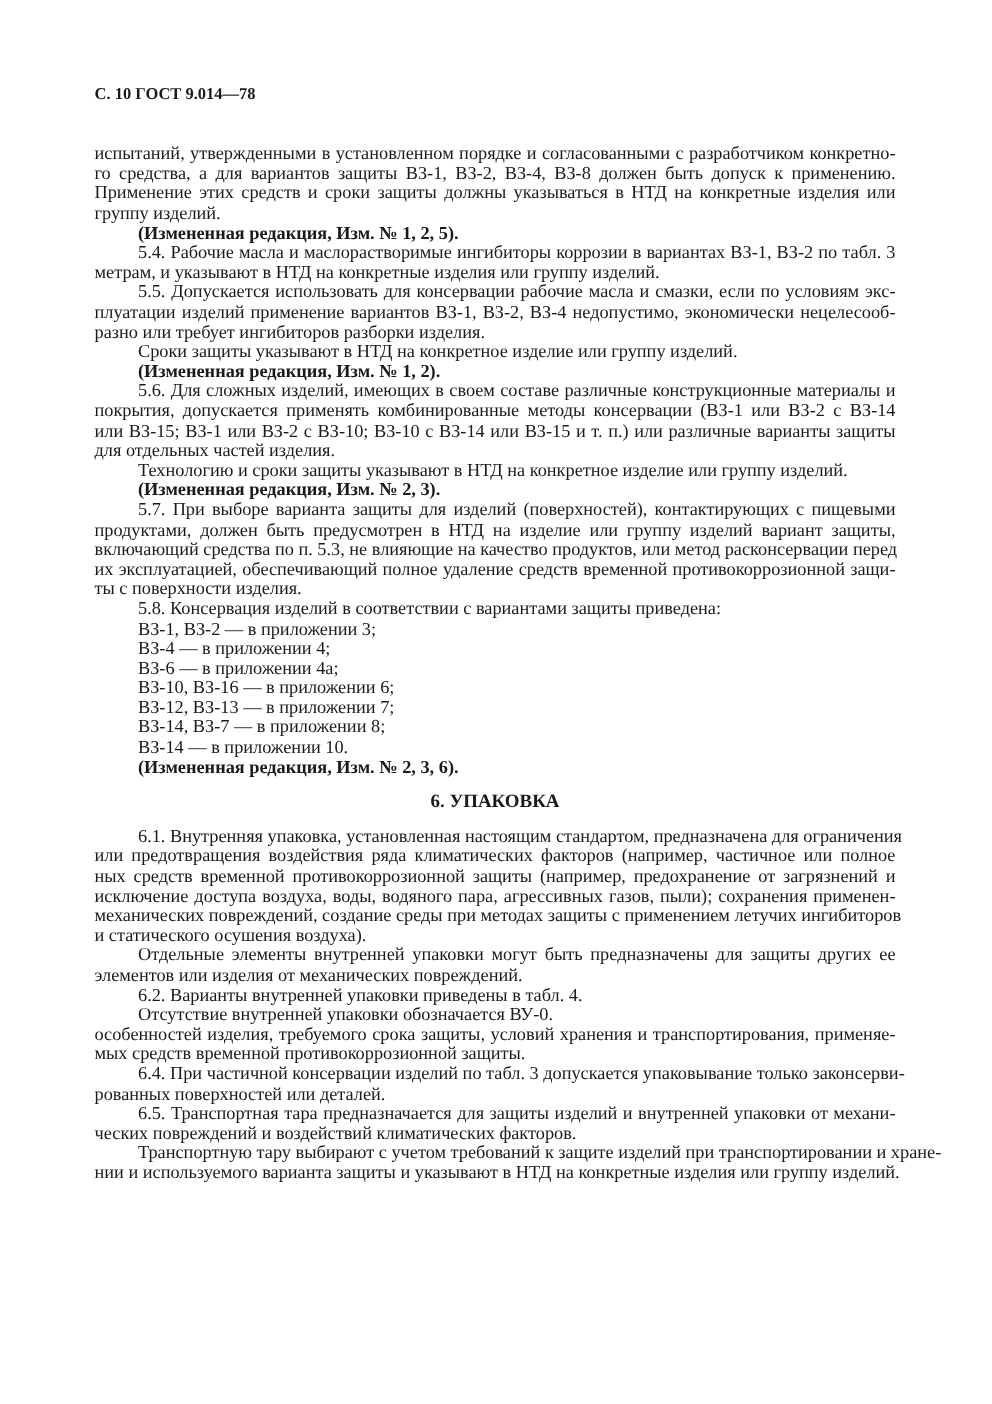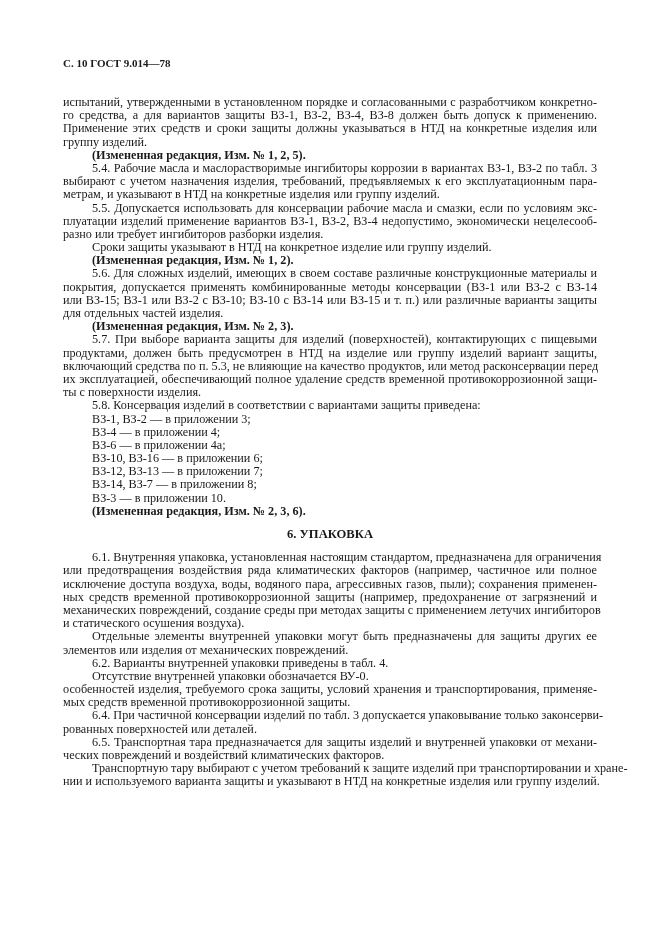--- a/index.html
+++ b/index.html
@@ -19,53 +19,53 @@
 <div class="page-header">С. 10 ГОСТ 9.014—78</div>
 
 <div class="body">
   <div id="block1">
       <div class="ln ">испытаний, утвержденными в установленном порядке и согласованными с разработчиком конкретно-</div>
       <div class="ln ">го средства, а для вариантов защиты ВЗ-1, ВЗ-2, ВЗ-4, ВЗ-8 должен быть допуск к применению.</div>
       <div class="ln ">Применение этих средств и сроки защиты должны указываться в НТД на конкретные изделия или</div>
       <div class="ln last">группу изделий.</div>
       <div class="ln ind bold last">(Измененная редакция, Изм. № 1, 2, 5).</div>
       <div class="ln ind">5.4. Рабочие масла и маслорастворимые ингибиторы коррозии в вариантах ВЗ-1, ВЗ-2 по табл. 3</div>
-      <div class="ln ">выбирают с учетом назначения изделия, требований, предъявляемых к его эксплуатационным пара-</div>
       <div class="ln last">метрам, и указывают в НТД на конкретные изделия или группу изделий.</div>
       <div class="ln ind">5.5. Допускается использовать для консервации рабочие масла и смазки, если по условиям экс-</div>
       <div class="ln ">плуатации изделий применение вариантов ВЗ-1, ВЗ-2, ВЗ-4 недопустимо, экономически нецелесооб-</div>
       <div class="ln last">разно или требует ингибиторов разборки изделия.</div>
       <div class="ln ind last">Сроки защиты указывают в НТД на конкретное изделие или группу изделий.</div>
       <div class="ln ind bold last">(Измененная редакция, Изм. № 1, 2).</div>
       <div class="ln ind">5.6. Для сложных изделий, имеющих в своем составе различные конструкционные материалы и</div>
       <div class="ln ">покрытия, допускается применять комбинированные методы консервации (ВЗ-1 или ВЗ-2 с ВЗ-14</div>
       <div class="ln ">или ВЗ-15; ВЗ-1 или ВЗ-2 с ВЗ-10; ВЗ-10 с ВЗ-14 или ВЗ-15 и т. п.) или различные варианты защиты</div>
       <div class="ln last">для отдельных частей изделия.</div>
+      <div class="ln ind last">Технологию и сроки защиты указывают в НТД на конкретное изделие или группу изделий.</div>
       <div class="ln ind bold last">(Измененная редакция, Изм. № 2, 3).</div>
       <div class="ln ind">5.7. При выборе варианта защиты для изделий (поверхностей), контактирующих с пищевыми</div>
       <div class="ln ">продуктами, должен быть предусмотрен в НТД на изделие или группу изделий вариант защиты,</div>
       <div class="ln ">включающий средства по п. 5.3, не влияющие на качество продуктов, или метод расконсервации перед</div>
       <div class="ln ">их эксплуатацией, обеспечивающий полное удаление средств временной противокоррозионной защи-</div>
       <div class="ln last">ты с поверхности изделия.</div>
       <div class="ln ind last">5.8. Консервация изделий в соответствии с вариантами защиты приведена:</div>
       <div class="ln ind last">ВЗ-1, ВЗ-2 — в приложении 3;</div>
       <div class="ln ind last">ВЗ-4 — в приложении 4;</div>
       <div class="ln ind last">ВЗ-6 — в приложении 4а;</div>
       <div class="ln ind last">ВЗ-10, ВЗ-16 — в приложении 6;</div>
       <div class="ln ind last">ВЗ-12, ВЗ-13 — в приложении 7;</div>
       <div class="ln ind last">ВЗ-14, ВЗ-7 — в приложении 8;</div>
-      <div class="ln ind last">ВЗ-3 — в приложении 10.</div>
+      <div class="ln ind last">ВЗ-14 — в приложении 10.</div>
       <div class="ln ind bold last">(Измененная редакция, Изм. № 2, 3, 6).</div>
     </div>
   <div class="ln heading">6. УПАКОВКА</div>
   <div id="block2">
       <div class="ln ind">6.1. Внутренняя упаковка, установленная настоящим стандартом, предназначена для ограничения</div>
       <div class="ln ">или предотвращения воздействия ряда климатических факторов (например, частичное или полное</div>
+      <div class="ln ">ных средств временной противокоррозионной защиты (например, предохранение от загрязнений и</div>
       <div class="ln ">исключение доступа воздуха, воды, водяного пара, агрессивных газов, пыли); сохранения применен-</div>
-      <div class="ln ">ных средств временной противокоррозионной защиты (например, предохранение от загрязнений и</div>
       <div class="ln ">механических повреждений, создание среды при методах защиты с применением летучих ингибиторов</div>
       <div class="ln last">и статического осушения воздуха).</div>
       <div class="ln ind">Отдельные элементы внутренней упаковки могут быть предназначены для защиты других ее</div>
       <div class="ln last">элементов или изделия от механических повреждений.</div>
       <div class="ln ind last">6.2. Варианты внутренней упаковки приведены в табл. 4.</div>
       <div class="ln ind last">Отсутствие внутренней упаковки обозначается ВУ-0.</div>
       <div class="ln ">особенностей изделия, требуемого срока защиты, условий хранения и транспортирования, применяе-</div>
       <div class="ln last">мых средств временной противокоррозионной защиты.</div>
       <div class="ln ind">6.4. При частичной консервации изделий по табл. 3 допускается упаковывание только законсерви-</div>
       <div class="ln last">рованных поверхностей или деталей.</div>

